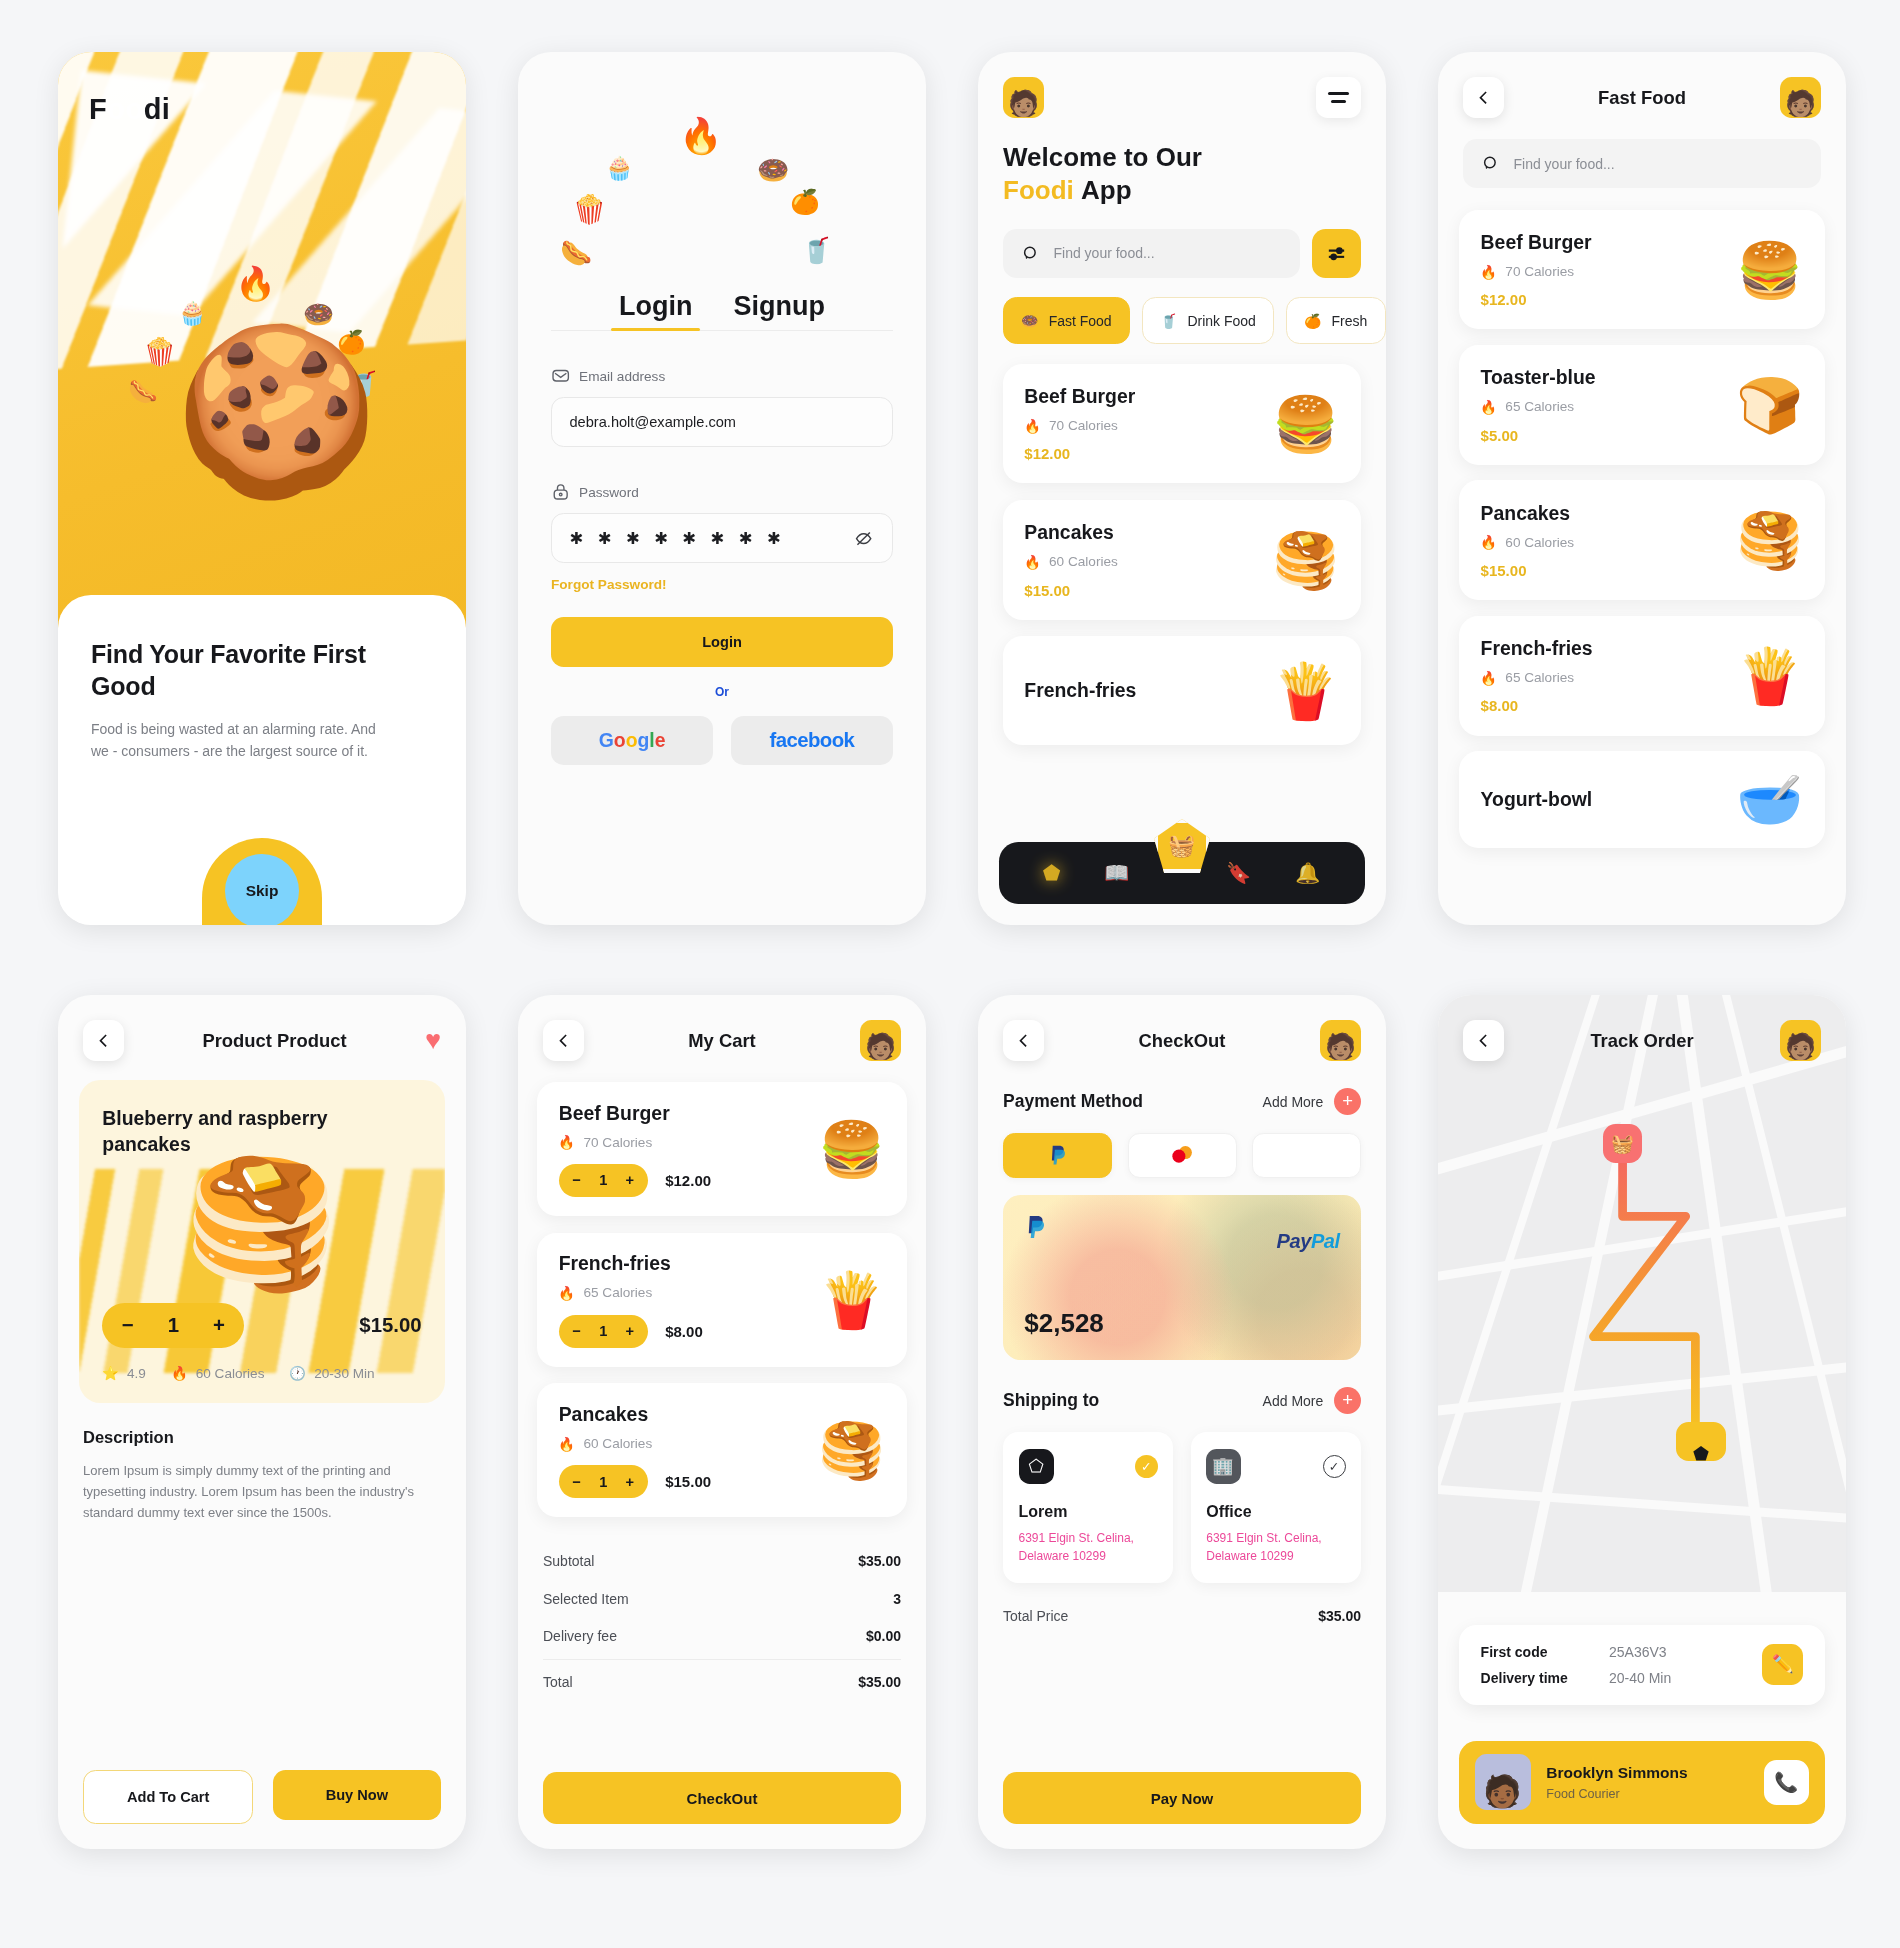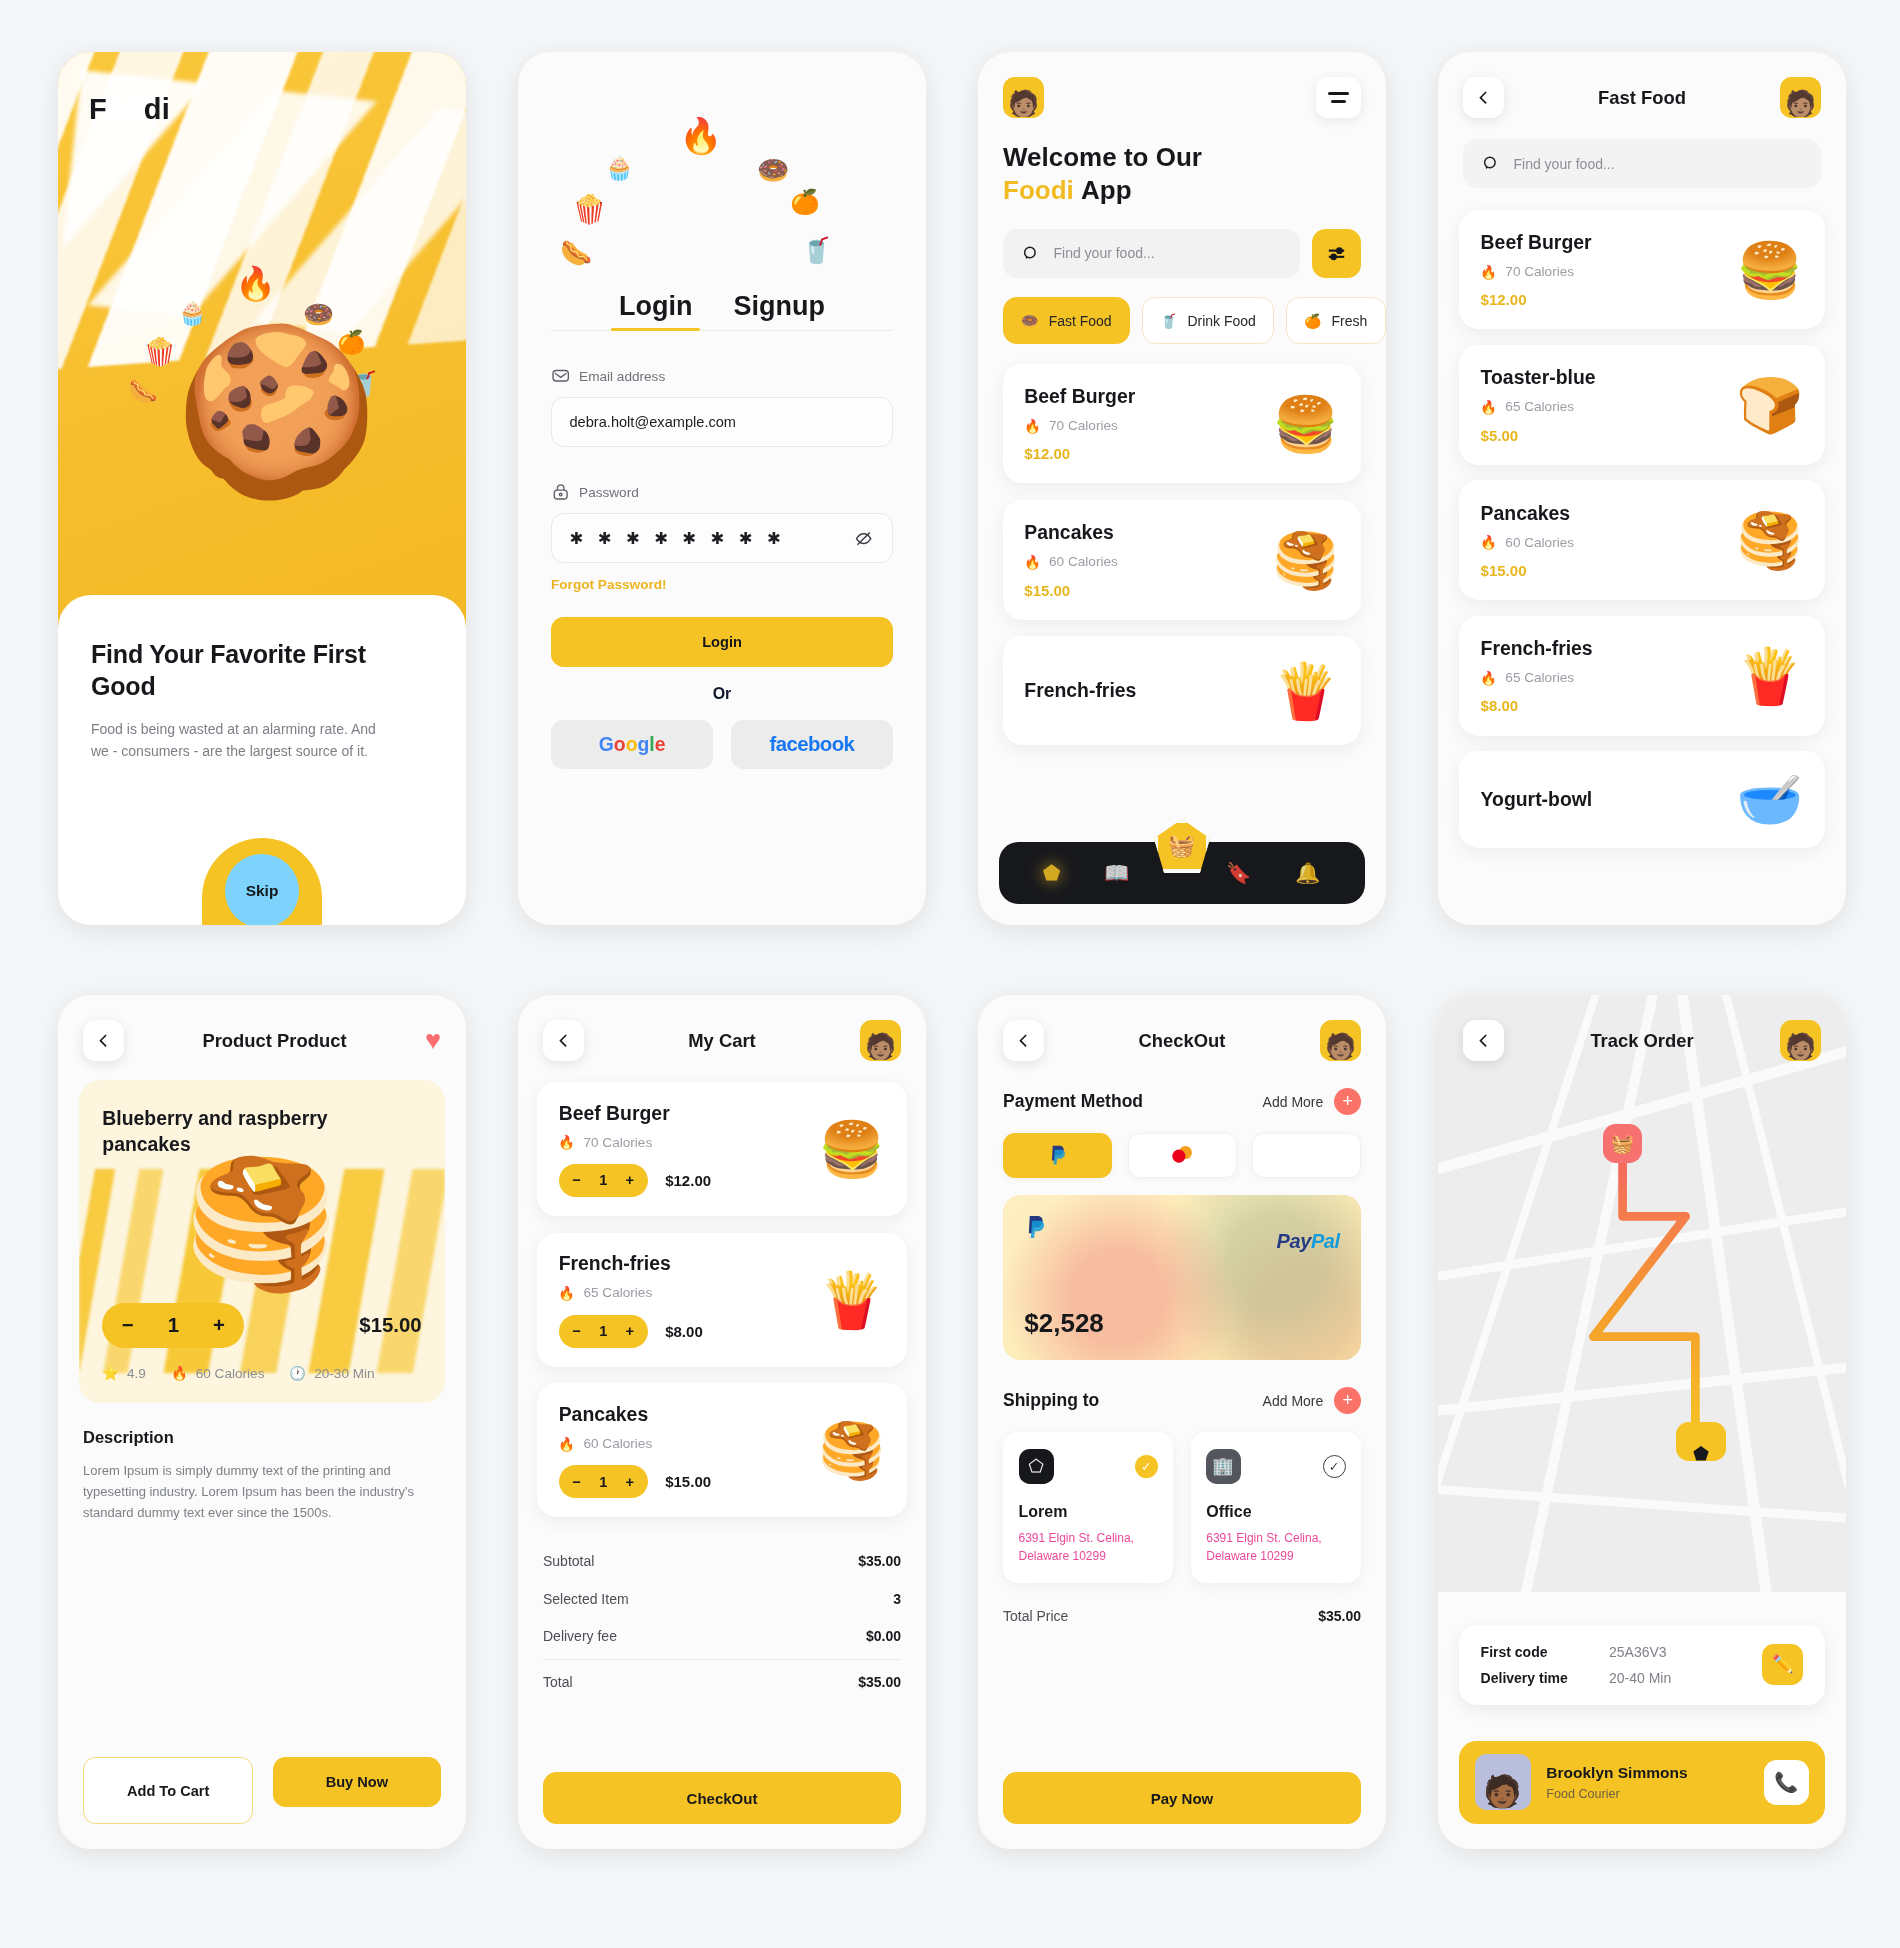--- a/index.html
+++ b/index.html
@@ -93,21 +93,21 @@
     background:#fdfdfd; display:flex; align-items:center; padding: 0 17.5px;
     font-size:14.6px; color:#1c1d21; justify-content:space-between;
   }
   .input .dots { letter-spacing:4.9px; font-size:16.5px; }
   .forgot { margin-top:13.6px; font-size:13.6px; color:#eab421; font-weight:600; }
   .btn-primary {
     margin-top:25px; height:50px; background:#f6c324; border-radius:12.6px;
     display:flex; align-items:center; justify-content:center;
     font-size:14.6px; font-weight:700; color:#17181c;
   }
-  .or { text-align:center; margin-top:17.5px; font-size:16px; font-weight:600; color:#0f172a; }
+  .or { text-align:center; margin-top:17.5px; font-size:12px; font-weight:600; color:#1d4ed8; }
   .social-row { display:flex; gap:17.5px; margin-top:17.5px; }
   .social {
     flex:1; height:49px; background:#ececec; border-radius:12.6px;
     display:flex; align-items:center; justify-content:center; font-size:19.4px; font-weight:700;
   }
   .g-b{color:#4285F4}.g-r{color:#EA4335}.g-y{color:#FBBC05}.g-g{color:#34A853}
   .fb { color:#1877F2; font-size:20.4px; font-weight:700; letter-spacing:-0.6px; }
 
   
   .hdr { display:flex; align-items:center; justify-content:space-between; padding: 25px 25px 0 25px; }
@@ -201,21 +201,21 @@
     font-size:20.4px; font-weight:700; color:#17181c;
   }
   .stepper .q { font-size:20.4px; font-weight:700; }
   .pd-price { font-size:20.4px; font-weight:700; color:#17181c; }
   .pd-meta { display:flex; gap:25px; margin-top:17.5px; position:relative; z-index:2; }
   .meta { display:flex; align-items:center; gap:7.8px; font-size:13.6px; color:#8a8d94; }
   .pd-desc-h { margin: 25px 25px 0 25px; font-size:16.5px; font-weight:700; color:#17181c; }
   .pd-desc { margin: 13.6px 25px 0 25px; font-size:13px; color:#7d8087; line-height:1.62; }
   .pd-actions { position:absolute; left:25px; right:25px; bottom:25px; display:flex; gap:19.4px; }
   .btn-out {
-    flex:1; height:67px; border:1.5px solid #f3d778; border-radius:12.6px; background:#fff;
+    flex:1; height:54px; border:1.5px solid #f3d778; border-radius:12.6px; background:#fff;
     display:flex; align-items:center; justify-content:center; font-size:14.6px; font-weight:700; color:#17181c;
   }
   .btn-fill {
     flex:1; height:50px; background:#f6c324; border-radius:12.6px;
     display:flex; align-items:center; justify-content:center; font-size:14.6px; font-weight:700; color:#17181c;
   }
 
   
   .cart { height:100%; position:relative; }
   .cart-list { margin: 21.3px 19.4px 0 19.4px; display:flex; flex-direction:column; gap:16.5px; }

